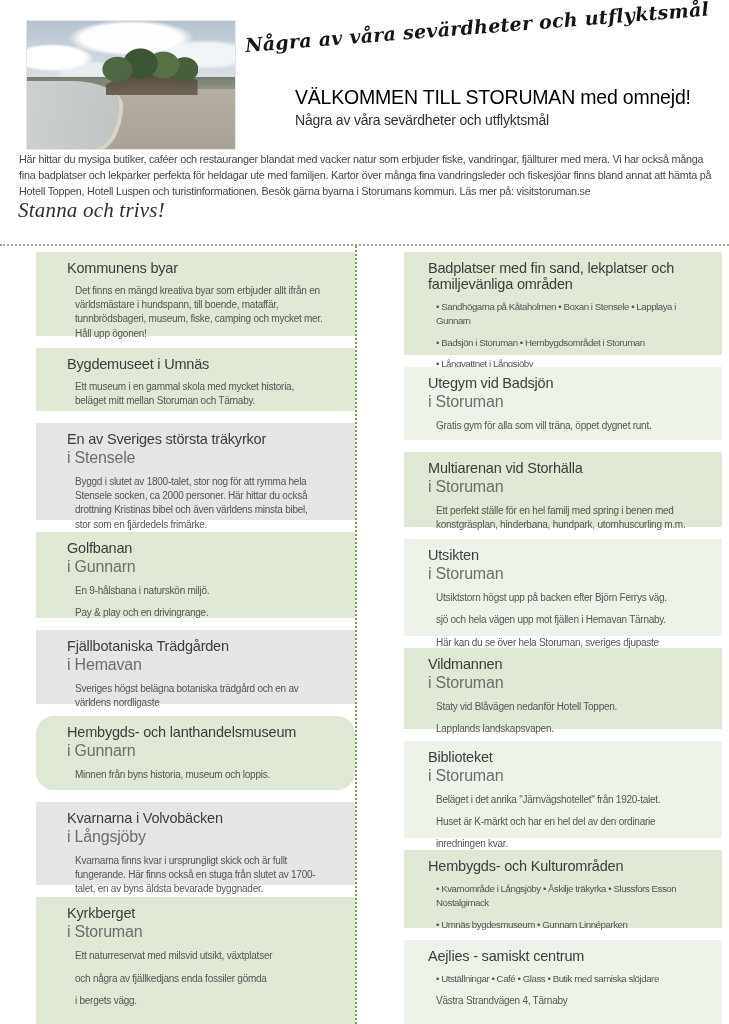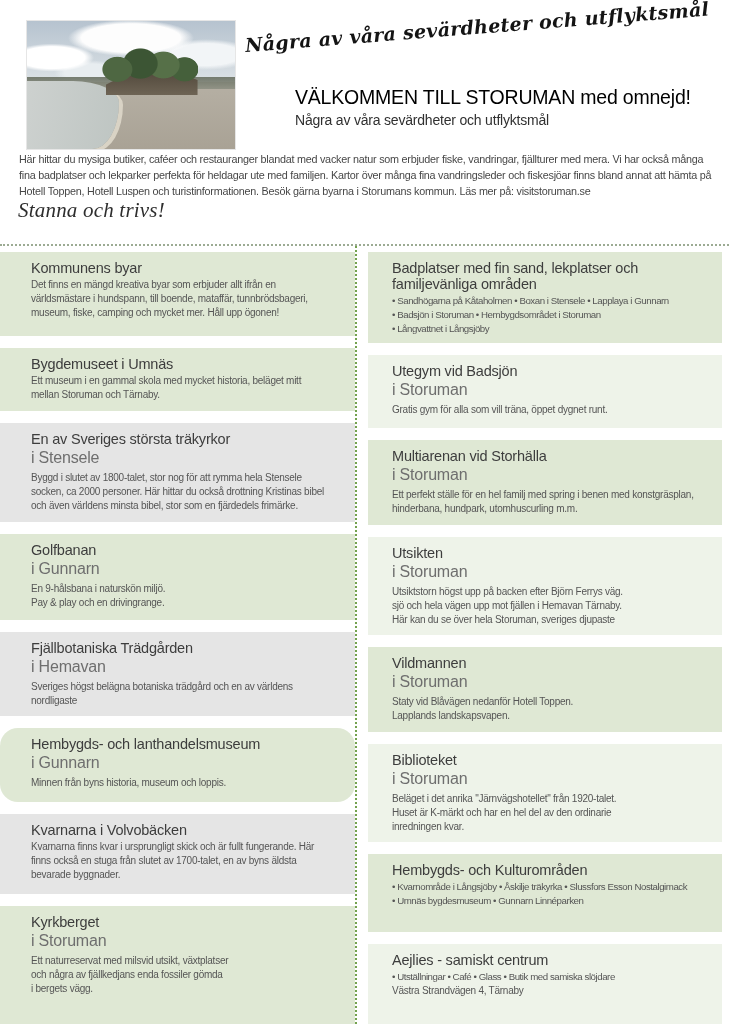--- a/index.html
+++ b/index.html
@@ -43,33 +43,33 @@
   .welcome-subtitle{position:absolute;left:295px;top:112px;font-size:14px;color:#303030;
       letter-spacing:-.2px;white-space:nowrap;}
   .intro{position:absolute;left:19px;top:151px;width:699px;font-size:10.8px;line-height:1.5;
       color:#474747;letter-spacing:-.25px;}
   .tagline{position:absolute;left:18px;top:198px;font-family:"Liberation Serif",serif;
       font-style:italic;font-size:21px;color:#2e2e2e;letter-spacing:.2px;}
 
   
   .section{position:absolute;left:0;top:244px;width:729px;height:780px;box-sizing:border-box;
       border-top:2px dotted #9cab93;display:flex;overflow:hidden;}
-  .col{display:flex;flex-direction:column;box-sizing:border-box;padding-top:6px;}
+  .col{display:flex;flex-direction:column;box-sizing:border-box;padding-top:6px;padding-left:36px;}
   .col-left{width:357px;border-right:2px dotted #74a24f;}
   .col-right{flex:1;}
   .block{box-sizing:border-box;margin-bottom:12px;}
   .col-left .block{padding:8px 24px 8px 31px;width:100%;}
   .col-right .block{padding:8px 8px 8px 24px;margin-left:11px;margin-right:7px;}
   .block.green{background:#dfe8d4;}
   .block.light{background:#eef3e9;}
   .block.white{background:#e5e5e5;}
   .block.last{flex:1;margin-bottom:0;}
   .block h3{margin:0 0 2px 0;font-size:14.5px;font-weight:400;color:#3d3d3d;letter-spacing:-.2px;}
   .block .sub{font-size:16px;color:#6e6e6e;margin:0 0 4px 0;letter-spacing:-.2px;}
-  .block p{margin:0;font-size:10px;line-height:1.42;color:#555555;letter-spacing:-.25px;}
+  .block p{margin:8px;font-size:10px;line-height:1.42;color:#555555;letter-spacing:-.25px;}
   .block p.bullet{font-size:9.7px;letter-spacing:-.45px;}
   
   .l0{min-height:84px;} .l1{min-height:63px;} .l2{min-height:97px;} .l3{min-height:86px;}
   .l4{min-height:66px;} .l5{min-height:74px;border-radius:18px;} .l6{min-height:80px;}
   .r0{min-height:87px;} .r1{min-height:73px;} .r2{min-height:75px;} .r3{min-height:85px;}
   .r4{min-height:72px;} .r5{min-height:95px;} .r6{min-height:78px;}
 </style>
 </head>
 <body>
 
@@ -125,20 +125,21 @@
       </section>
 
       <section class="block green l5">
         <h3>Hembygds- och lanthandelsmuseum</h3>
         <div class="sub">i Gunnarn</div>
         <p>Minnen från byns historia, museum och loppis.</p>
       </section>
 
       <section class="block white l6">
         <h3>Kvarnarna i Volvobäcken</h3>
+        <div class="sub">i Långsjöby</div>
         <p>Kvarnarna finns kvar i ursprungligt skick och är fullt fungerande. Här finns också en stuga från slutet av 1700-talet, en av byns äldsta bevarade byggnader.</p>
       </section>
 
       <section class="block green last">
         <h3>Kyrkberget</h3>
         <div class="sub">i Storuman</div>
         <p>Ett naturreservat med milsvid utsikt, växtplatser</p>
         <p>och några av fjällkedjans enda fossiler gömda</p>
         <p>i bergets vägg.</p>
       </section>

